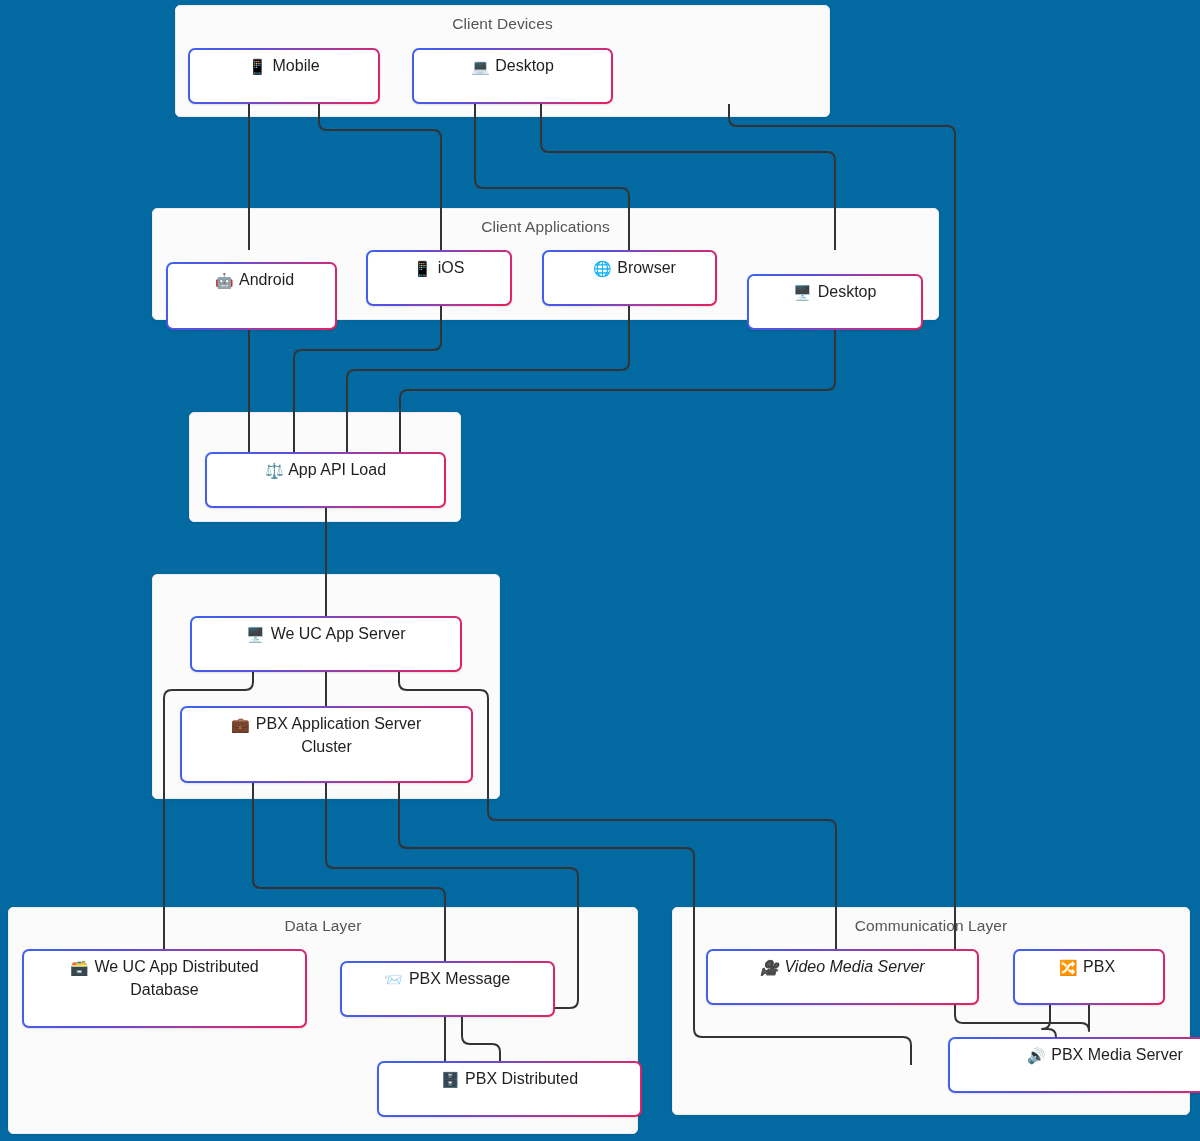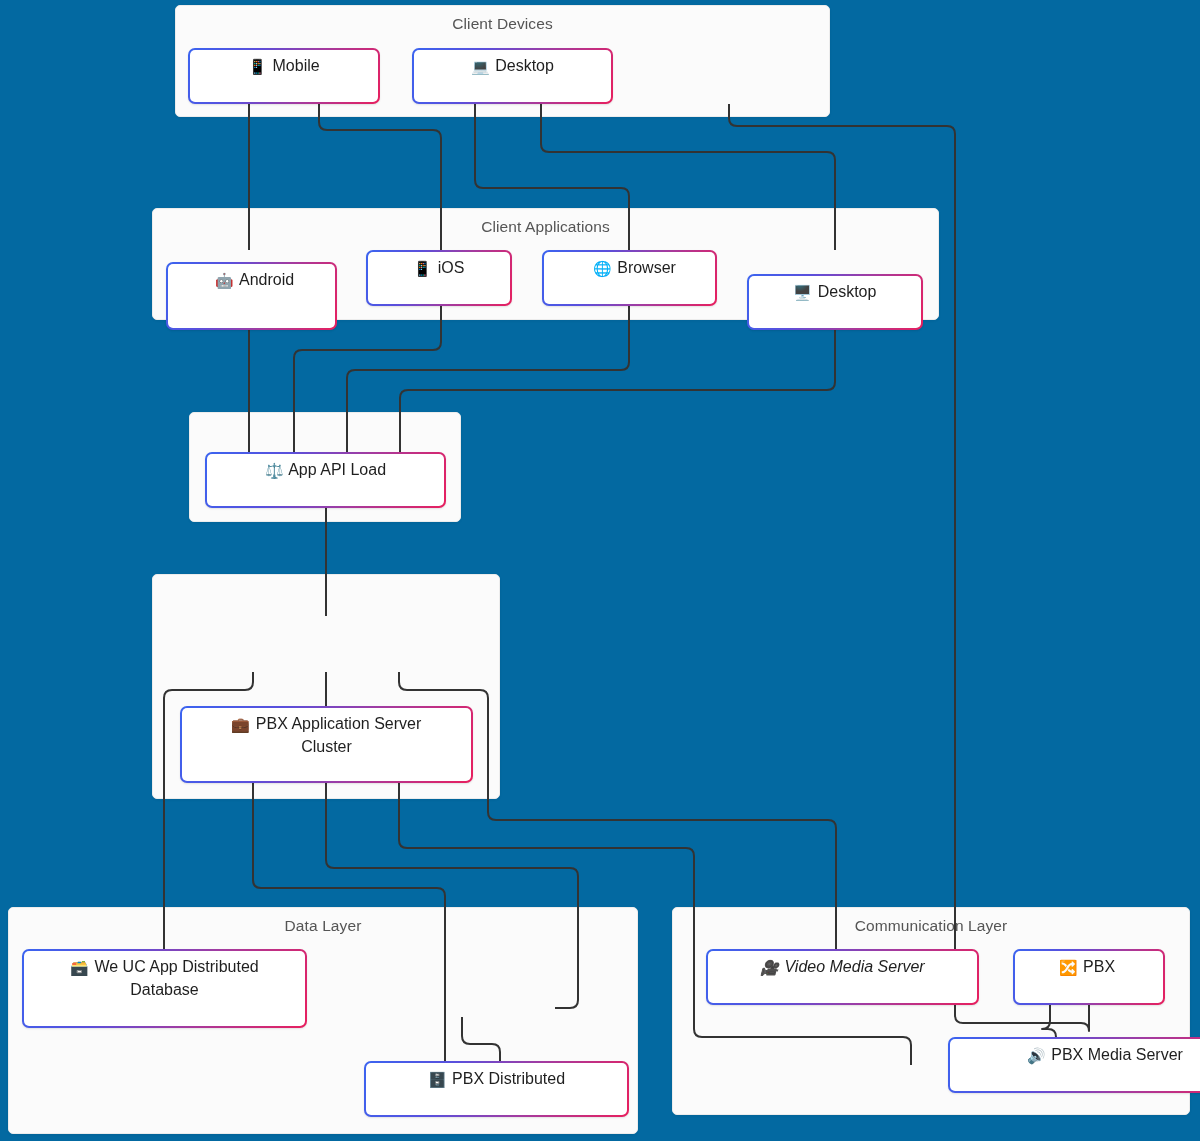--- a/index.html
+++ b/index.html
@@ -163,33 +163,39 @@
   </div>
 
   <div class="node" style="left:747px; top:250px; width:176px; height:56px;margin-top:24px;">
     <span class="node-label"><span class="node-icon">🖥️</span> <span>Desktop</span></span>
   </div>
 
   <div class="node" style="left:205px; top:452px; width:241px; height:56px;">
     <span class="node-label"><span class="node-icon">⚖️</span> <span>App API Load</span></span>
   </div>
 
+  <div class="node" style="left:190px; top:616px; width:272px; height:56px;">
+    <span class="node-label"><span class="node-icon">🖥️</span> <span>We UC App Server</span></span>
+  </div>
 
   <div class="node" style="left:180px; top:706px; width:293px; height:77px;">
     <span class="node-label"><span class="node-icon">💼</span> <span>PBX Application Server
 Cluster</span></span>
   </div>
 
   <div class="node" style="left:22px; top:949px; width:285px; height:79px;">
     <span class="node-label"><span class="node-icon">🗃️</span> <span>We UC App Distributed
 Database</span></span>
   </div>
 
-
-  <div class="node" style="left:364px; top:1061px; width:265px; height:56px;">
+  <div class="node" style="left:340px; top:961px; width:215px; height:56px;">
+    <span class="node-label"><span class="node-icon">📨</span> <span>PBX Message</span></span>
+  </div>
+
+  <div class="node" style="left:377px; top:1061px; width:265px; height:56px;">
     <span class="node-label"><span class="node-icon">🗄️</span> <span>PBX Distributed</span></span>
   </div>
 
   <div class="node" style="left:706px; top:949px; width:273px; height:56px;font-style:italic;">
     <span class="node-label"><span class="node-icon">🎥</span> <span>Video Media Server</span></span>
   </div>
 
   <div class="node" style="left:1013px; top:949px; width:152px; height:56px;padding-left:6px;">
     <span class="node-label"><span class="node-icon">🔀</span> <span>PBX</span></span>
   </div>

